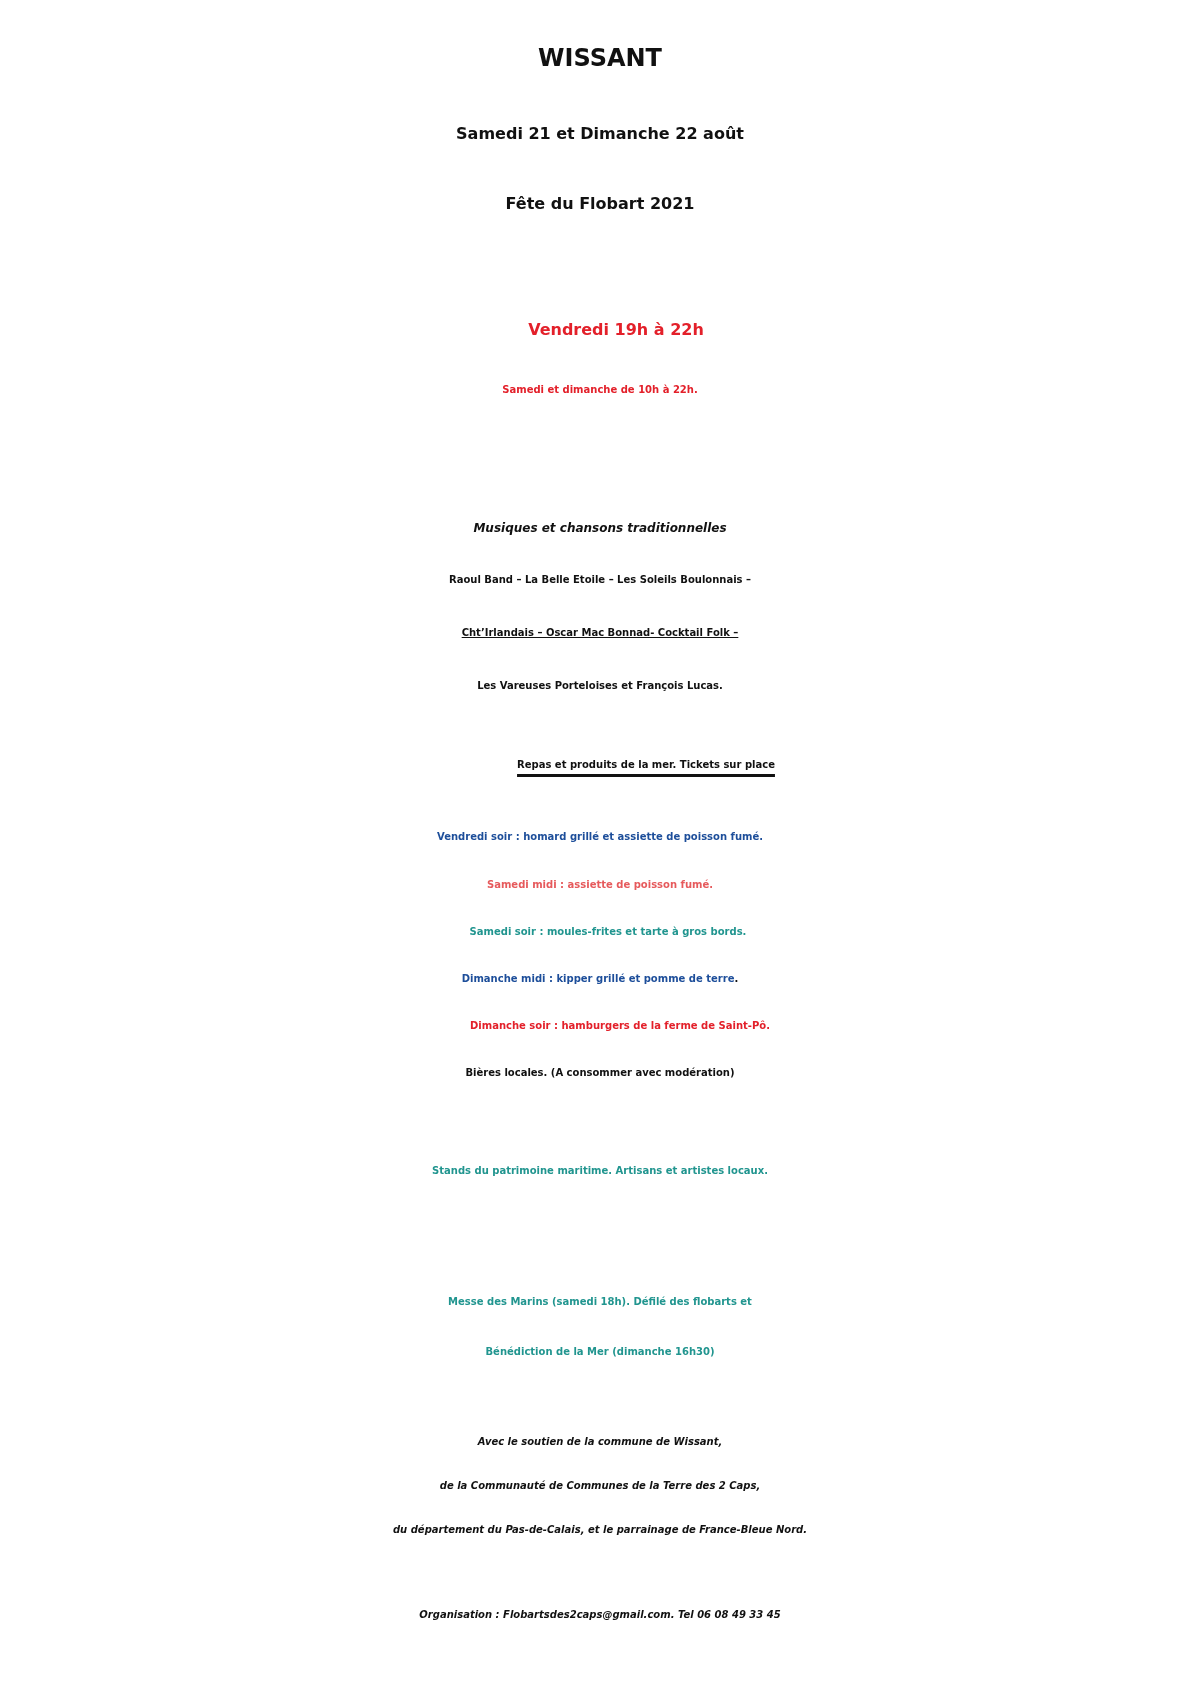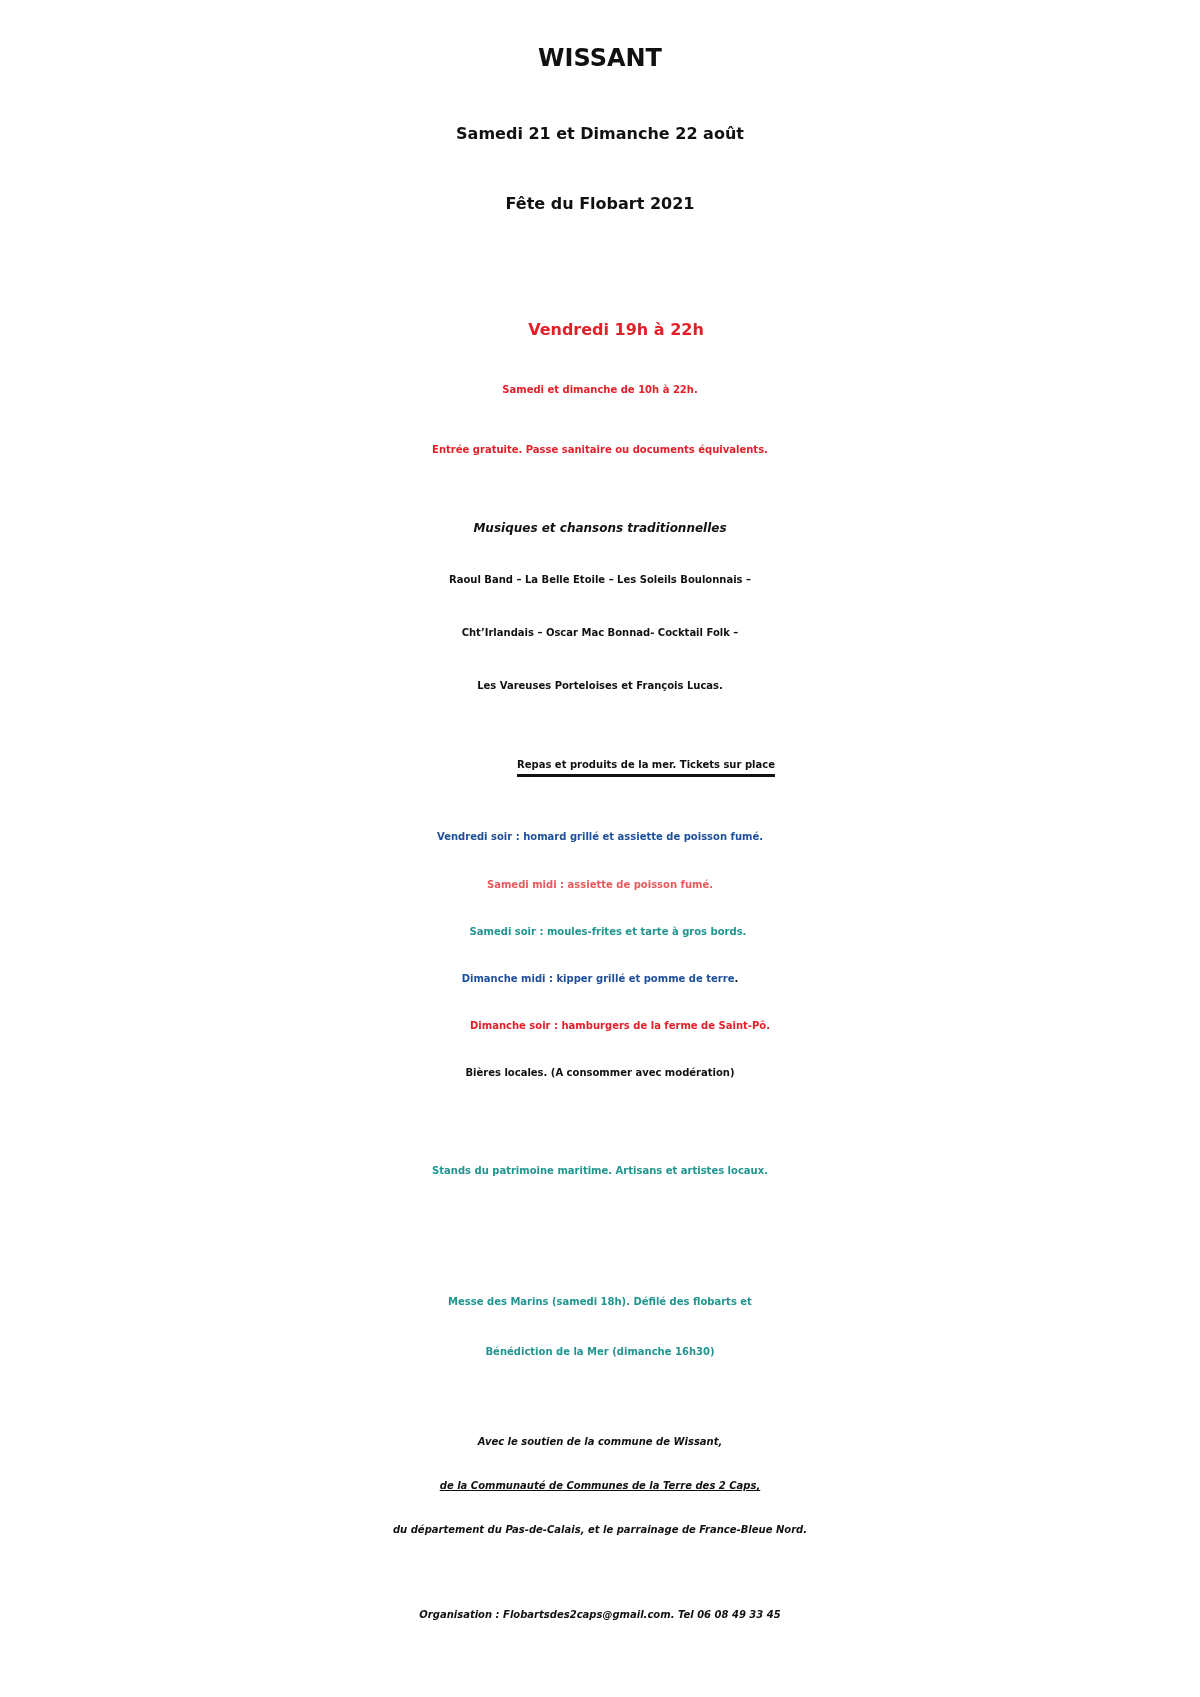--- a/index.html
+++ b/index.html
@@ -56,45 +56,44 @@
 <body>
 
 <div class="poster">
 
   <div class="line black title" style="top: 46px; font-size: 24px;">WISSANT</div>
   <div class="line black subtitle" style="top: 126px; font-size: 16px;">Samedi 21 et  Dimanche 22 août</div>
   <div class="line black subtitle" style="top: 196px; font-size: 16px;">Fête du Flobart 2021</div>
 
   <div class="line red hours" style="top: 322px; font-size: 16px; margin-left: 16px;">Vendredi 19h à 22h</div>
   <div class="line red hours" style="top: 385px; font-size: 10px;">Samedi et dimanche de 10h à 22h.</div>
-  <div class="line red entry" style="top: 445px; font-size: 10px;">Entrée gratuite. Passe sanitaire ou documents équivalents.</div>
 
   <div class="line black music" style="top: 522px; font-size: 12px; font-style: italic;">Musiques et chansons traditionnelles</div>
   <div class="line black music" style="top: 575px; font-size: 10px;">Raoul Band – La Belle Etoile – Les Soleils Boulonnais –</div>
-  <div class="line black music" style="top: 628px; font-size: 10px;">Cht’Irlandais – Oscar Mac Bonnad- Cocktail Folk –</div>
+  <div class="line black music" style="top: 628px; font-size: 10px; text-decoration: underline;">Cht’Irlandais – Oscar Mac Bonnad- Cocktail Folk –</div>
   <div class="line black music" style="top: 681px; font-size: 10px;">Les Vareuses Porteloises  et François Lucas.</div>
 
   <div class="line black meals-head" style="top: 760px; font-size: 10px; padding-left: 46px;">
     <span class="underline">Repas et produits de la mer. Tickets sur place</span>
   </div>
   <div class="line meal blue" style="top: 832px; font-size: 10px;">Vendredi soir : homard grillé et assiette de poisson fumé.</div>
   <div class="line meal salmon" style="top: 880px; font-size: 10px;">Samedi midi : assiette de poisson fumé.</div>
   <div class="line meal teal" style="top: 927px; font-size: 10px; padding-left: 8px;">Samedi soir : moules-frites et tarte à gros bords.</div>
   <div class="line meal blue" style="top: 974px; font-size: 10px;">
     <span>Dimanche midi : kipper grillé et pomme de terre</span><span class="dot-black">.</span>
   </div>
   <div class="line meal red" style="top: 1021px; font-size: 10px; padding-left: 20px;">Dimanche soir : hamburgers de la ferme de Saint-Pô.</div>
   <div class="line meal black" style="top: 1068px; font-size: 10px;">Bières locales. (A consommer avec modération)</div>
 
   <div class="line teal activity" style="top: 1166px; font-size: 10px;">Stands du patrimoine maritime. Artisans et artistes locaux.</div>
 
   <div class="line teal activity" style="top: 1297px; font-size: 10px;">Messe des Marins (samedi 18h). Défilé des flobarts et</div>
   <div class="line teal activity" style="top: 1347px; font-size: 10px;">Bénédiction de la Mer (dimanche 16h30)</div>
 
   <div class="line black italic support" style="top: 1437px; font-size: 10px;">Avec le soutien de la commune de Wissant,</div>
-  <div class="line black italic support" style="top: 1481px; font-size: 10px; text-decoration: underline;">de la Communauté de Communes de la Terre des 2 Caps,</div>
+  <div class="line black italic support" style="top: 1481px; font-size: 10px;">de la Communauté de Communes de la Terre des 2 Caps,</div>
   <div class="line black italic support" style="top: 1525px; font-size: 10px;">du département du Pas-de-Calais, et le parrainage de France-Bleue Nord.</div>
 
   <div class="line black italic org" style="top: 1610px; font-size: 10px;">
     <span>Organisation : </span><span>Flobartsdes2caps@gmail.com</span><span>. Tel </span><span>06 08 49 33 45</span>
   </div>
 
 </div>
 
 </body></html>

